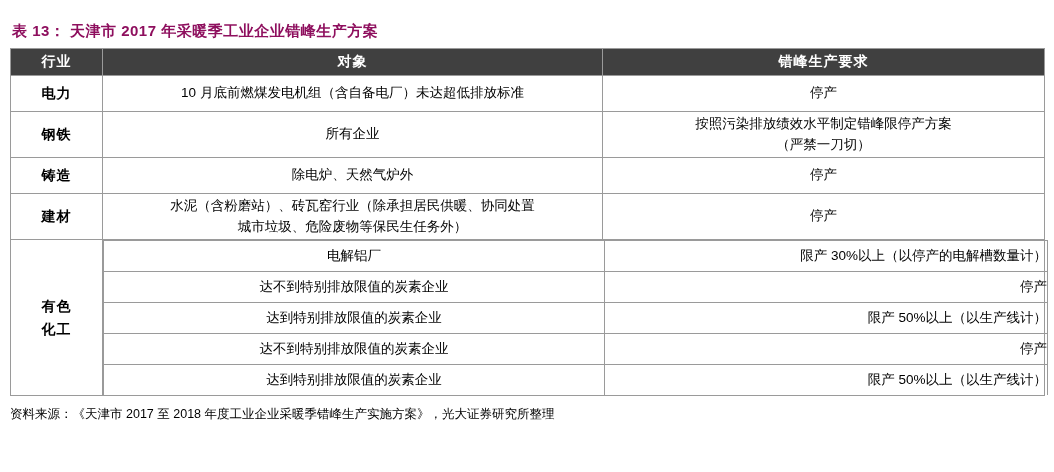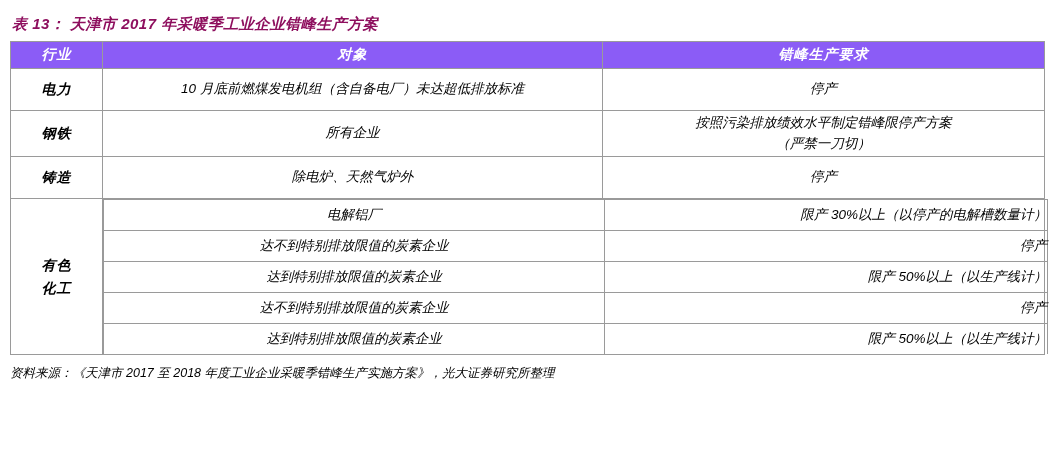--- a/index.html
+++ b/index.html
@@ -12,22 +12,21 @@
     background: #ffffff;
     font-family: "Liberation Sans", sans-serif;
     color: #000000;
     overflow: hidden;
   }
   .page {
     position: relative;
     width: 1054px;
     height: 472px;
     box-sizing: border-box;
-    padding: 13px 10px 0 10px;
-    font-style: italic;
+    padding: 20px 10px 0 10px;
   }
   .title {
     color: #8e0f5e;
     font-size: 15px;
     font-weight: bold;
     letter-spacing: 0.5px;
     margin: 2px 0 7px 2px;
     white-space: nowrap;
   }
   table.data {
@@ -36,21 +35,21 @@
     table-layout: fixed;
     font-size: 13.5px;
   }
   table.data th, table.data td {
     border: 1px solid #9a9a9a;
     padding: 0;
     vertical-align: middle;
     text-align: center;
   }
   thead th {
-    background: #8b5cf6;
+    background: #404040;
     color: #ffffff;
     font-weight: bold;
     font-size: 14px;
     height: 26px;
     border: 1px solid #8e0f5e;
     letter-spacing: 1px;
   }
   .col-a { width: 92px; }
   .col-b { width: 500px; }
   .col-c { width: 442px; }
@@ -61,21 +60,21 @@
     letter-spacing: 1px;
   }
   td.obj {
     padding: 4px 6px;
     line-height: 1.55;
   }
   td.req {
     padding: 4px 6px;
     line-height: 1.55;
   }
-  .row-h1 { height: 42px; }
+  .row-h1 { height: 36px; }
   .row-h2 { height: 46px; }
   .two-line { display: block; }
 
   .notes {
     margin-top: 8px;
     font-size: 12.5px;
     line-height: 1.7;
     color: #000000;
   }
   .notes div {
@@ -150,20 +149,28 @@
           <span class="two-line">（严禁一刀切）</span>
         </td>
       </tr>
 
       <tr class="row-h1">
         <td class="cat">铸造</td>
         <td class="obj">除电炉、天然气炉外</td>
         <td class="req">停产</td>
       </tr>
 
+      <tr class="row-h2">
+        <td class="cat">建材</td>
+        <td class="obj">
+          <span class="two-line">水泥（含粉磨站）、砖瓦窑行业（除承担居民供暖、协同处置</span>
+          <span class="two-line">城市垃圾、危险废物等保民生任务外）</span>
+        </td>
+        <td class="req">停产</td>
+      </tr>
 
       <tr>
         <td class="cat-multi">
           <span class="two-line">有色</span>
           <span class="two-line">化工</span>
         </td>
         <td class="group-cell" colspan="2">
           <table class="nested">
             <tbody>
                 <tr>

